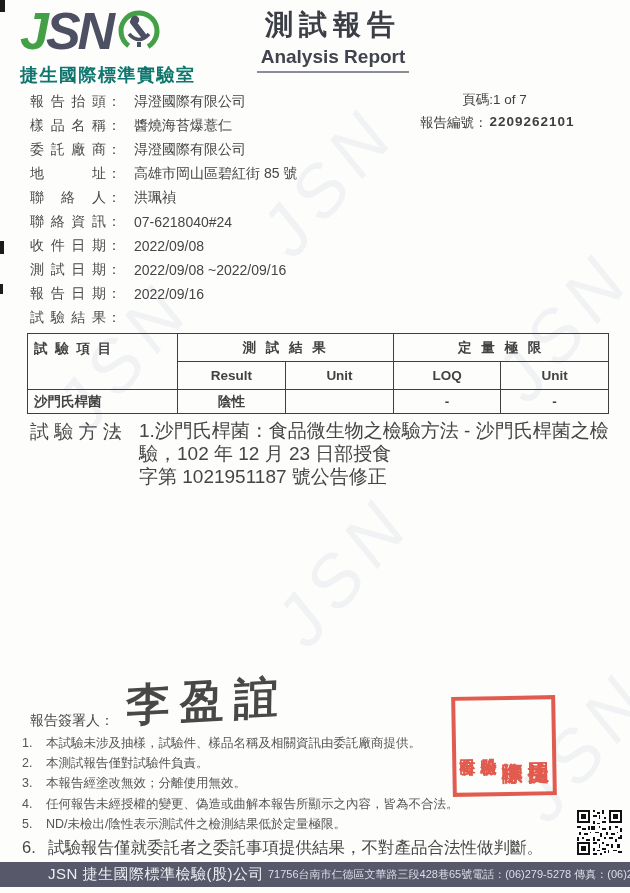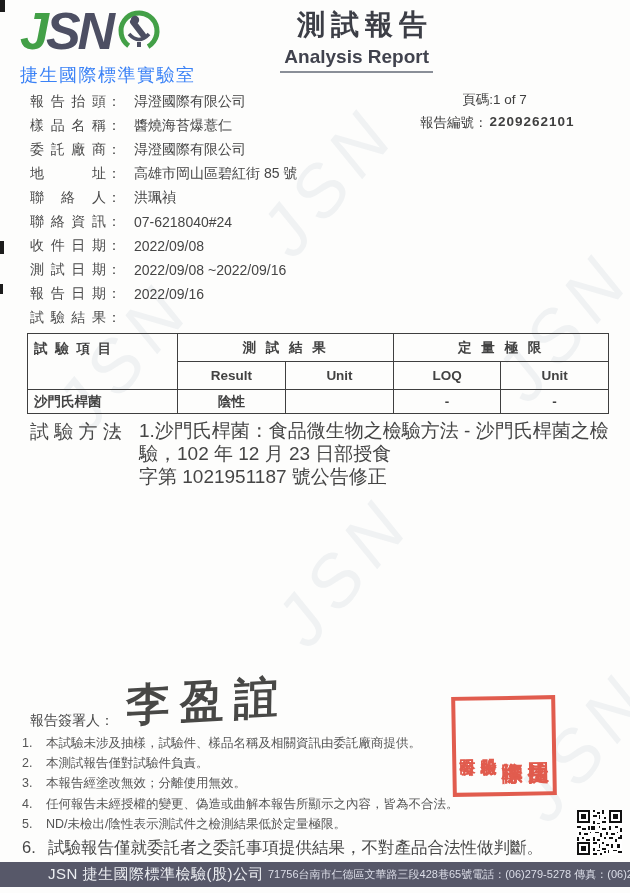--- a/index.html
+++ b/index.html
@@ -14,22 +14,22 @@
     position:absolute; font-size:72px; font-style:italic; font-weight:300;
     color:rgba(175,185,200,0.16); transform:rotate(-50deg);
     letter-spacing:10px; pointer-events:none; user-select:none;
   }
   
   .logo{position:absolute; left:20px; top:2px;}
   .logo-row{display:flex; align-items:center;}
   .logo-text{font-size:52px; line-height:58px; font-weight:800; font-style:italic; letter-spacing:-3px; color:#4d4f63;}
   .logo-j{color:#43a047;}
   .logo-icon{margin-left:4px; width:46px; height:46px;}
-  .logo-sub{font-size:18px; font-weight:normal; color:#3b82f6; letter-spacing:1.5px; margin-top:3px;}
-  .title-block{position:absolute; left:233px; top:6px; width:200px; text-align:right;}
+  .logo-sub{font-size:18px; font-weight:bold; color:#0f766e; letter-spacing:1.5px; margin-top:3px;}
+  .title-block{position:absolute; left:233px; top:6px; width:200px; text-align:center;}
   .title-zh{font-size:28px; font-weight:bold; color:#3c3e46; letter-spacing:6px;}
   .title-en{display:inline-block; font-size:19px; font-weight:600; color:#41434e; border-bottom:2px solid #8a8f98; padding:2px 4px 3px;}
   .page-info{position:absolute; left:402px; top:91px; width:215px; font-size:13.5px; color:#3f3f3f;}
   .page-no{text-align:center; padding-right:30px;}
   .report-no-line{display:flex; margin-top:5px; padding-left:18px;}
   .report-no-val{margin-left:2px; font-weight:600; letter-spacing:1px;}
   
   .fields{position:absolute; left:30px; top:90px; width:430px;}
   .f-row{display:flex; align-items:center; height:24px; font-size:14px;}
   .f-label{width:76px; color:#4a4a4a; text-align:justify; text-align-last:justify; white-space:nowrap;}

